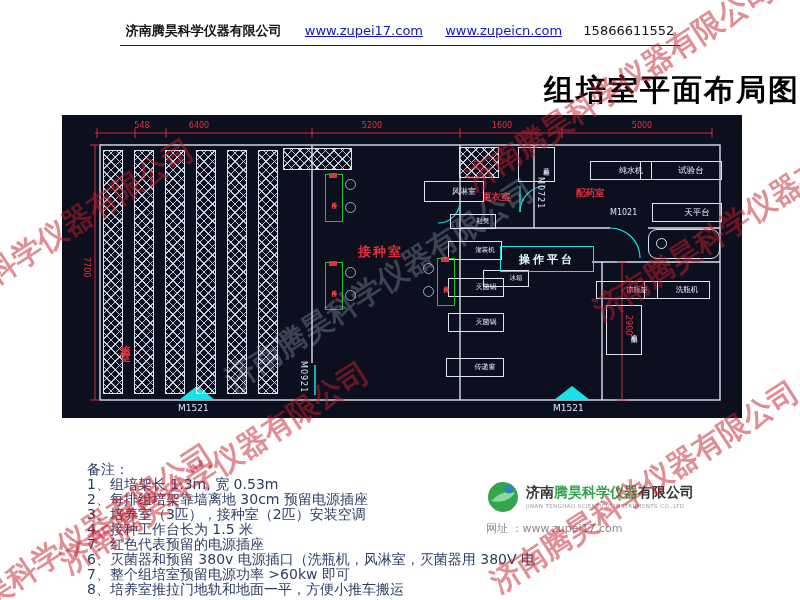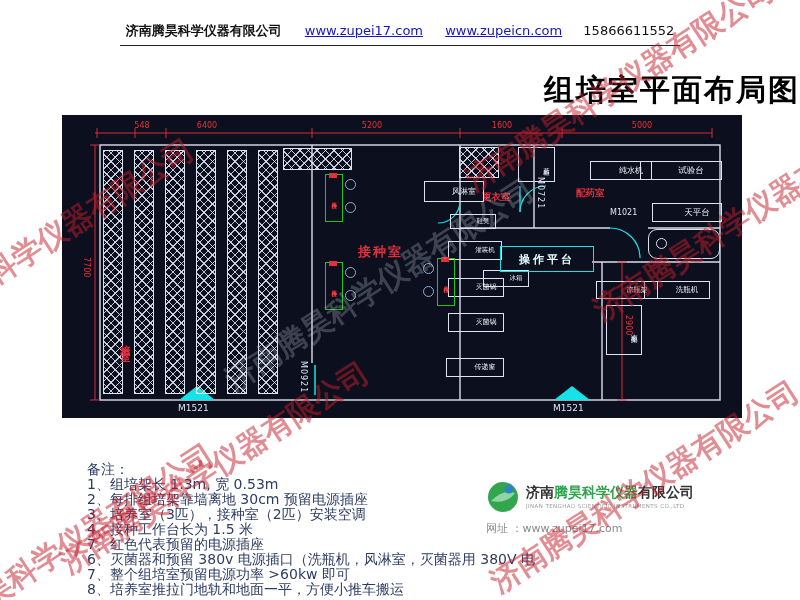--- a/index.html
+++ b/index.html
@@ -105,21 +105,21 @@
         <polygon points="528,285 510,271 510,285" fill="#17e3e6"></polygon>
         <path d="M458,97 A26,26 0 0 1 484,71" stroke="#17e3e6" stroke-width="1.2" fill="none"></path>
         <line x1="458" y1="71" x2="458" y2="97" stroke="#17e3e6" stroke-width="1.2"></line>
         <path d="M548,113 A30,30 0 0 1 578,143" stroke="#17e3e6" stroke-width="1.2" fill="none"></path>
         <path d="M376,108 A22,22 0 0 0 398,86" stroke="#17e3e6" stroke-width="1.2" fill="none"></path>
         <line x1="253" y1="250" x2="253" y2="280" stroke="#17e3e6" stroke-width="1.5"></line>
       </g>
     </svg>
 
     <div class="dimlabel" style="left:80px;top:7px;">548</div>
-    <div class="dimlabel" style="left:145px;top:7px;">6400</div>
+    <div class="dimlabel" style="left:137px;top:7px;">6400</div>
     <div class="dimlabel" style="left:310px;top:7px;">5200</div>
     <div class="dimlabel" style="left:440px;top:7px;">1600</div>
     <div class="dimlabel" style="left:580px;top:7px;">5000</div>
     <div class="dimlabel-v" style="left:20px;top:142px;">7700</div>
     <div class="dimlabel-v" style="left:562px;top:200px;">2900</div>
 
     <div class="rack" style="left:41px;top:35px;width:18px;height:242px;"></div>
     <div class="rack" style="left:72px;top:35px;width:18px;height:242px;"></div>
     <div class="rack" style="left:103px;top:35px;width:18px;height:242px;"></div>
     <div class="rack" style="left:134px;top:35px;width:18px;height:242px;"></div>

